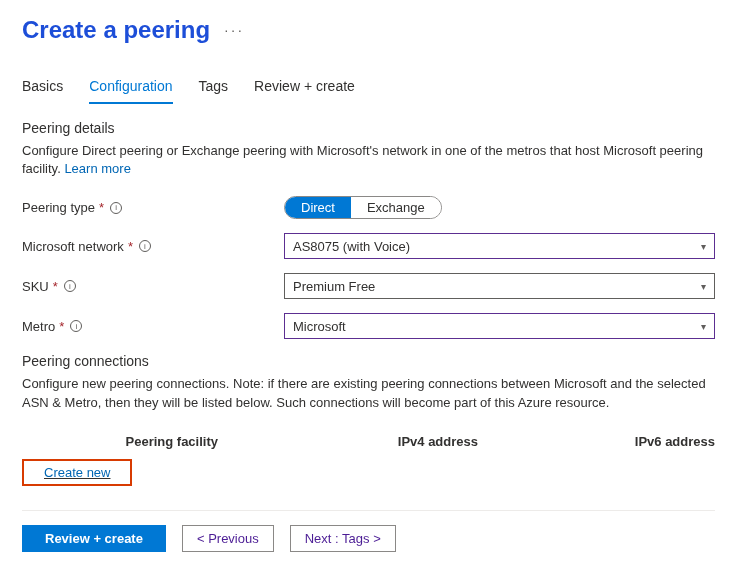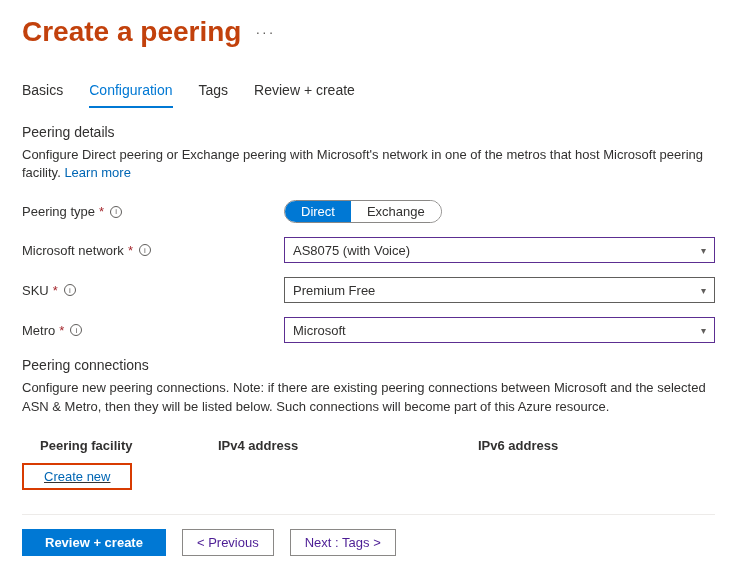--- a/index.html
+++ b/index.html
@@ -5,21 +5,21 @@
   * { box-sizing: border-box; margin: 0; padding: 0; }
   body {
     font-family: "Segoe UI", Arial, sans-serif;
     font-size: 13px;
     color: #323130;
     background: #fff;
     padding: 16px 22px 20px 22px;
     width: 737px;
   }
   .title-row { display: flex; align-items: center; gap: 14px; margin-bottom: 28px; }
-  .page-title { font-size: 28px; font-weight: 600; color: #c2410c; }
+  .page-title { font-size: 24px; font-weight: 600; color: #1d4ed8; }
   .title-ellipsis { color: #605e5c; font-size: 14px; letter-spacing: 2px; cursor: pointer; }
 
   .tabs { display: flex; gap: 26px; border-bottom: 0; margin-bottom: 16px; }
   .tab { padding: 6px 0 8px 0; font-size: 14px; color: #323130; cursor: pointer; border-bottom: 2px solid transparent; }
   .tab.active { color: #0078d4; border-bottom: 2px solid #0078d4; font-weight: 400; }
 
   .section-title { font-size: 14px; font-weight: 400; color: #323130; margin-bottom: 6px; margin-top: 4px; }
   .section-desc { font-size: 13px; color: #323130; line-height: 1.4; margin-bottom: 18px; }
   .link { color: #0066b4; text-decoration: none; cursor: pointer; }
 
@@ -31,21 +31,21 @@
 
   .pill-group { display: inline-flex; border: 1px solid #8a8886; border-radius: 14px; overflow: hidden; }
   .pill { padding: 3px 16px; font-size: 13px; cursor: pointer; background: #fff; color: #323130; }
   .pill.selected { background: #0078d4; color: #fff; }
 
   .select { width: 100%; border: 1px solid #605e5c; padding: 4px 8px; font-size: 13px; background: #fff; display: flex; justify-content: space-between; align-items: center; cursor: pointer; height: 26px; gap: 40px; }
   .select.hl { border: 1px solid #5c2e91; }
   .chev { font-size: 10px; color: #605e5c; }
 
   .conn-section { margin-top: 10px; }
-  .table-head { display: flex; padding: 8px 0 8px 18px; font-weight: 600; font-size: 13px; color: #323130; margin-top: 14px; }
+  .table-head { display: flex; padding: 8px 0 8px 18px; font-weight: 600; font-size: 13px; color: #323130; margin-top: 14px; text-align: right; }
   .col-fac { width: 178px; }
   .col-v4 { width: 260px; }
   .col-v6 { flex: 1; }
 
   .create-new-box { display: inline-block; border: 2px solid #d83b01; padding: 4px 20px; margin-top: 2px; text-decoration: underline; }
   .create-new-link { color: #0066b4; font-size: 13px; cursor: pointer; }
 
   .footer { border-top: 1px solid #edebe9; margin-top: 24px; padding-top: 14px; display: flex; gap: 16px; }
   .btn { padding: 5px 14px; font-size: 13px; cursor: pointer; border: 1px solid #8a8886; background: #fff; }
   .btn-primary { background: #0078d4; color: #fff; border: 1px solid #0078d4; font-weight: 600; padding: 5px 22px; }

